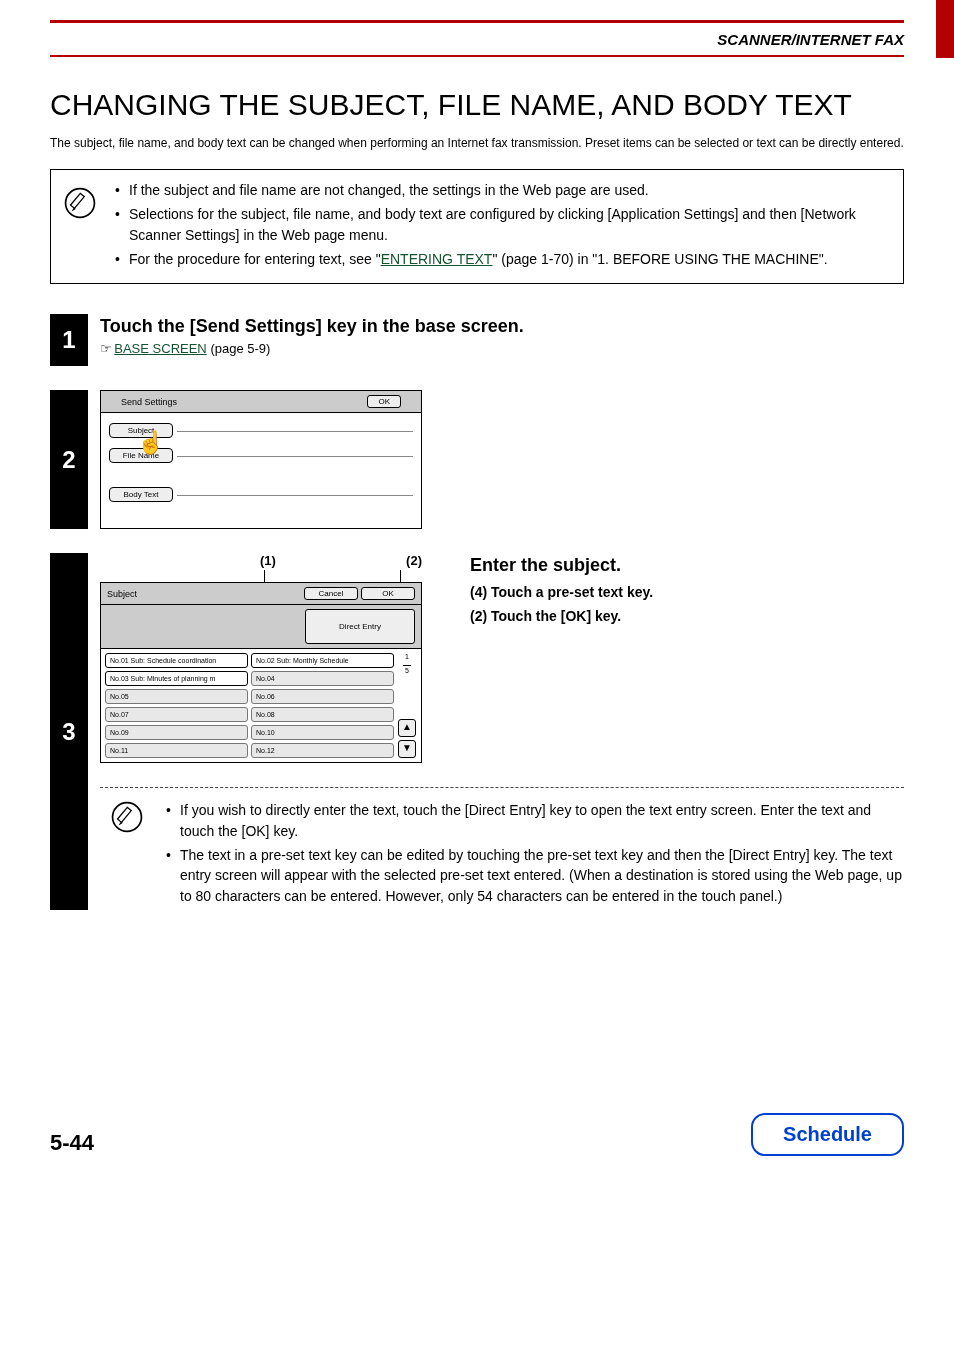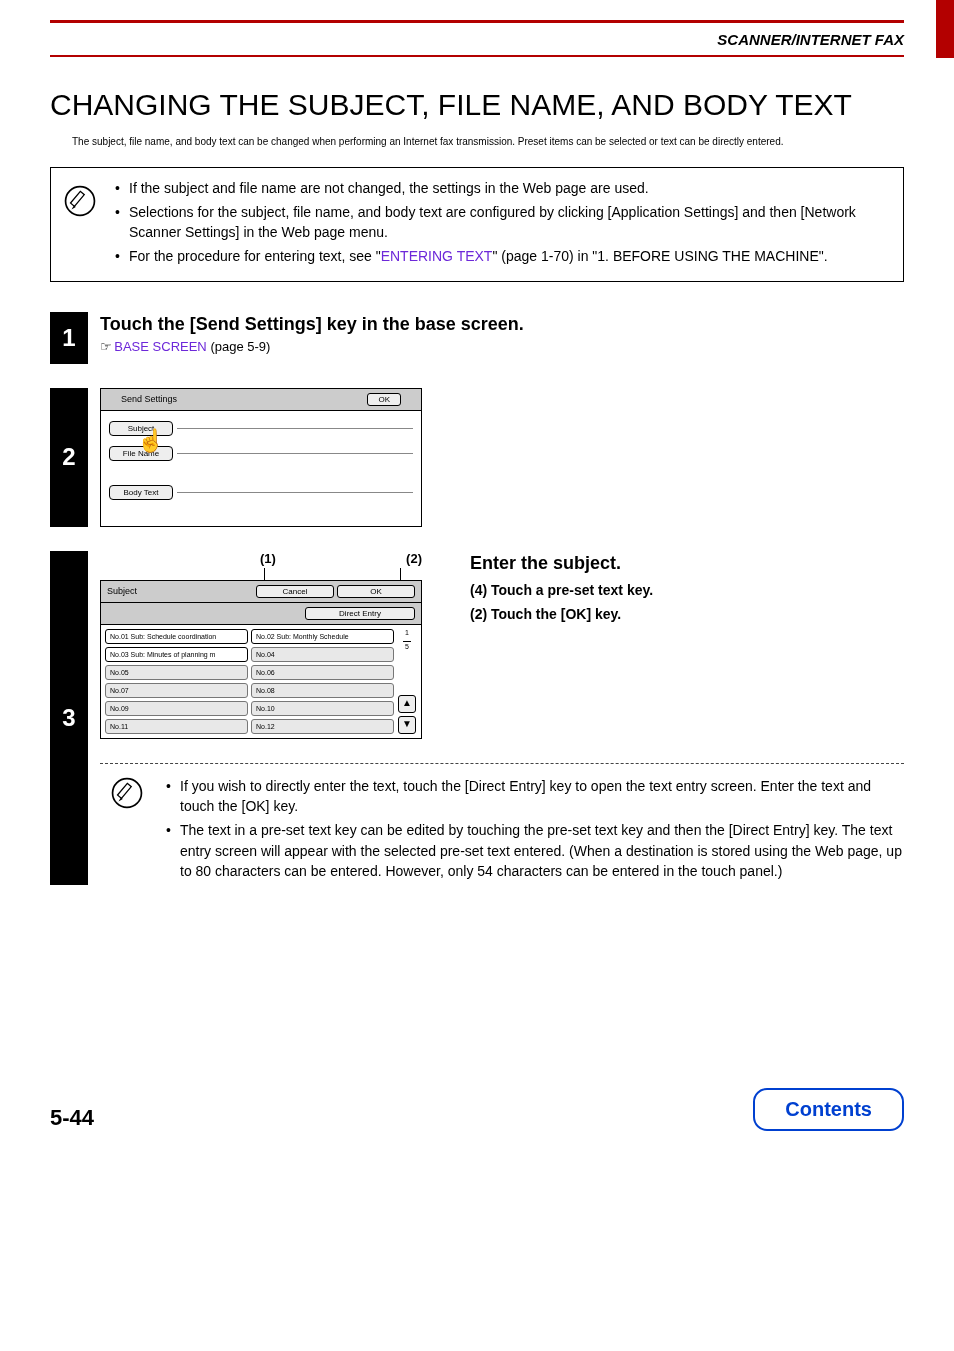--- a/index.html
+++ b/index.html
@@ -37,24 +37,23 @@
     height: 58px;
     background: #b30000;
   }
   h1 {
     font-size: 30px;
     font-weight: normal;
     margin: 30px 0 12px 0;
     line-height: 1.2;
   }
   .intro {
-    font-size: 10px;
+    font-size: 12px;
     line-height: 1.35;
     margin-bottom: 18px;
-    margin-left: 22px;
   }
   .info-box {
     border: 1px solid #000;
     padding: 10px 12px 10px 12px;
     display: flex;
     align-items: flex-start;
     margin-bottom: 30px;
   }
   .info-icon {
     flex: 0 0 38px;
@@ -66,21 +65,21 @@
     font-size: 14px;
     line-height: 1.45;
   }
   .info-list .item {
     display: flex;
     margin-bottom: 4px;
   }
   .info-list .bullet {
     flex: 0 0 14px;
   }
-  .link-blue { color: #6d28d9; }
+  .link-blue { color: #14532d; text-decoration: underline; }
   .step-block {
     display: flex;
     margin-bottom: 24px;
   }
   .step-num {
     flex: 0 0 38px;
     background: #000;
     color: #fff;
     font-size: 24px;
     font-weight: bold;
@@ -167,37 +166,37 @@
   .panel3 .panel-titlebar { padding: 4px 6px; }
   .panel3-buttons {
     display: flex;
     gap: 3px;
   }
   .panel3-btn {
     border: 1px solid #000;
     border-radius: 3px;
     background: #eee;
     font-size: 8px;
-    padding: 1px 12px;
+    padding: 1px 0;
     width: 52px;
     text-align: center;
   }
   .direct-row {
     display: flex;
     justify-content: flex-end;
     padding: 4px 6px 4px 6px;
     border-bottom: 1px solid #000;
     background:#ccc;
   }
   .direct-btn {
     border: 1px solid #000;
     border-radius: 3px;
     background: #eee;
     font-size: 8px;
-    padding: 1px 0;
+    padding: 12px 0;
     width: 108px;
     text-align: center;
   }
   .preset-grid {
     display: flex;
     padding: 4px 4px;
   }
   .preset-col {
     flex: 1;
     display: flex;
@@ -464,14 +463,14 @@
           <div class="item">
               <span class="bullet">•</span>
               <span>The text in a pre-set text key can be edited by touching the pre-set text key and then the [Direct Entry] key. The text entry screen will appear with the selected pre-set text entered. (When a destination is stored using the Web page, up to 80 characters can be entered. However, only 54 characters can be entered in the touch panel.)</span>
             </div>
         </div>
       </div>
     </div>
   </div>
 
   <div class="page-num">5-44</div>
-  <div class="contents-btn">Contents</div>
+  <div class="contents-btn">Schedule</div>
 </div>
 
 </body></html>

